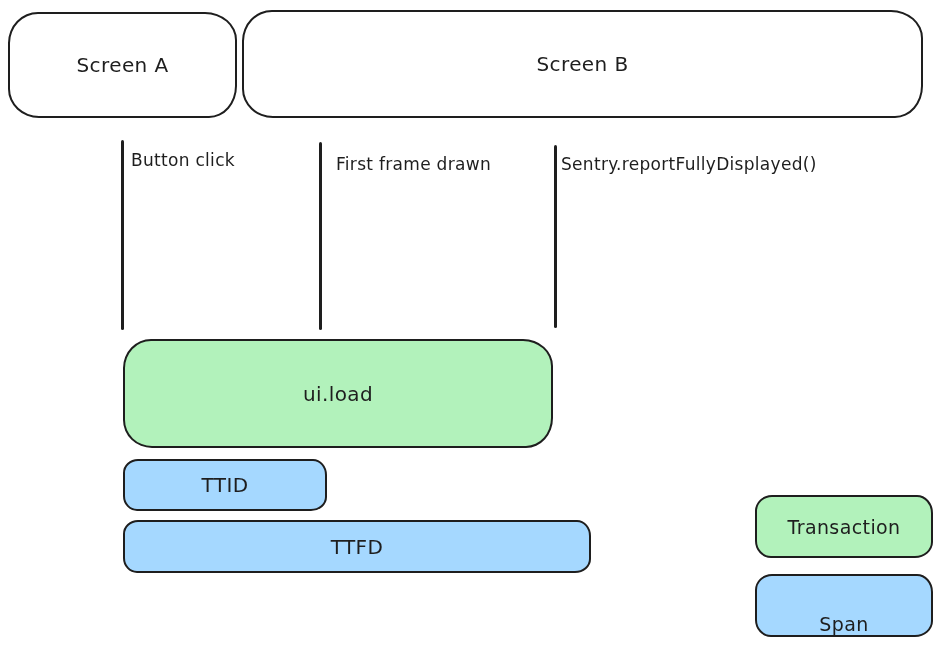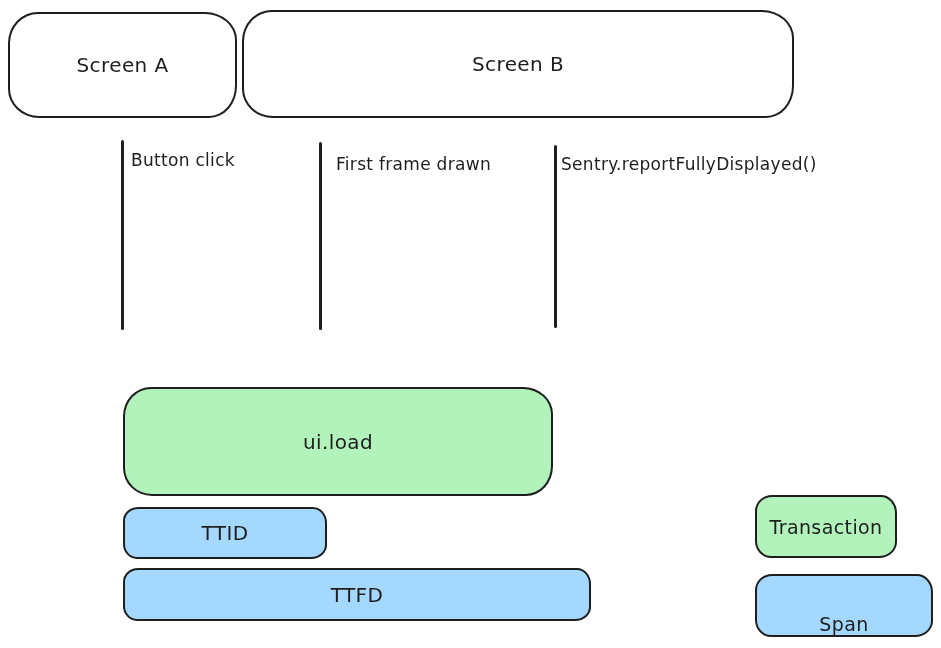--- a/index.html
+++ b/index.html
@@ -26,21 +26,21 @@
     justify-content: center;
     background: #ffffff;
     font-size: 20px;
     letter-spacing: 0.4px;
     text-align: center;
   }
   .screen-box {
     border-radius: 30px 32px 28px 31px / 31px 28px 32px 29px;
   }
   #screen-a { left: 8px;   top: 12px; width: 229px; height: 106px; }
-  #screen-b { left: 242px; top: 10px; width: 552px; height: 108px; }
+  #screen-b { left: 242px; top: 10px; width: 681px; height: 108px; }
 
   .marker-line {
     position: absolute;
     width: 3px;
     background: #1e1e1e;
     border-radius: 2px;
   }
   #marker-line-1 { left: 121px; top: 140px; height: 190px; }
   #marker-line-2 { left: 319px; top: 142px; height: 188px; }
   #marker-line-3 { left: 554px; top: 145px; height: 183px; }
@@ -50,34 +50,33 @@
     font-size: 17px;
     letter-spacing: 0.3px;
     white-space: nowrap;
   }
   #marker-label-1 { left: 131px; top: 150px; }
   #marker-label-2 { left: 328px; top: 154px; margin-left: 8px; }
   #marker-label-3 { left: 561px; top: 154px; }
 
   .bar {
     border-radius: 15px 14px 16px 14px / 14px 16px 14px 15px;
-    margin-top: 48px;
   }
   #bar-ui-load {
     left: 123px; top: 339px; width: 430px; height: 109px;
     border-radius: 28px 30px 27px 29px / 29px 27px 30px 28px;
   }
   #bar-ttid { left: 123px; top: 459px; width: 204px; height: 52px; }
   #bar-ttfd { left: 123px; top: 520px; width: 468px; height: 53px; }
 
   .legend-box {
     border-radius: 17px 16px 18px 16px / 16px 18px 16px 17px;
     font-size: 19px;
   }
-  #legend-transaction { left: 755px; top: 495px; width: 142px; height: 63px; }
+  #legend-transaction { left: 755px; top: 495px; width: 178px; height: 63px; }
   #legend-span        { left: 755px; top: 574px; width: 178px; height: 63px; }
 </style>
 </head>
 <body>
 
 <div class="canvas">
 
   <div class="box screen-box" id="screen-a">
     <span>Screen A</span>
   </div>

